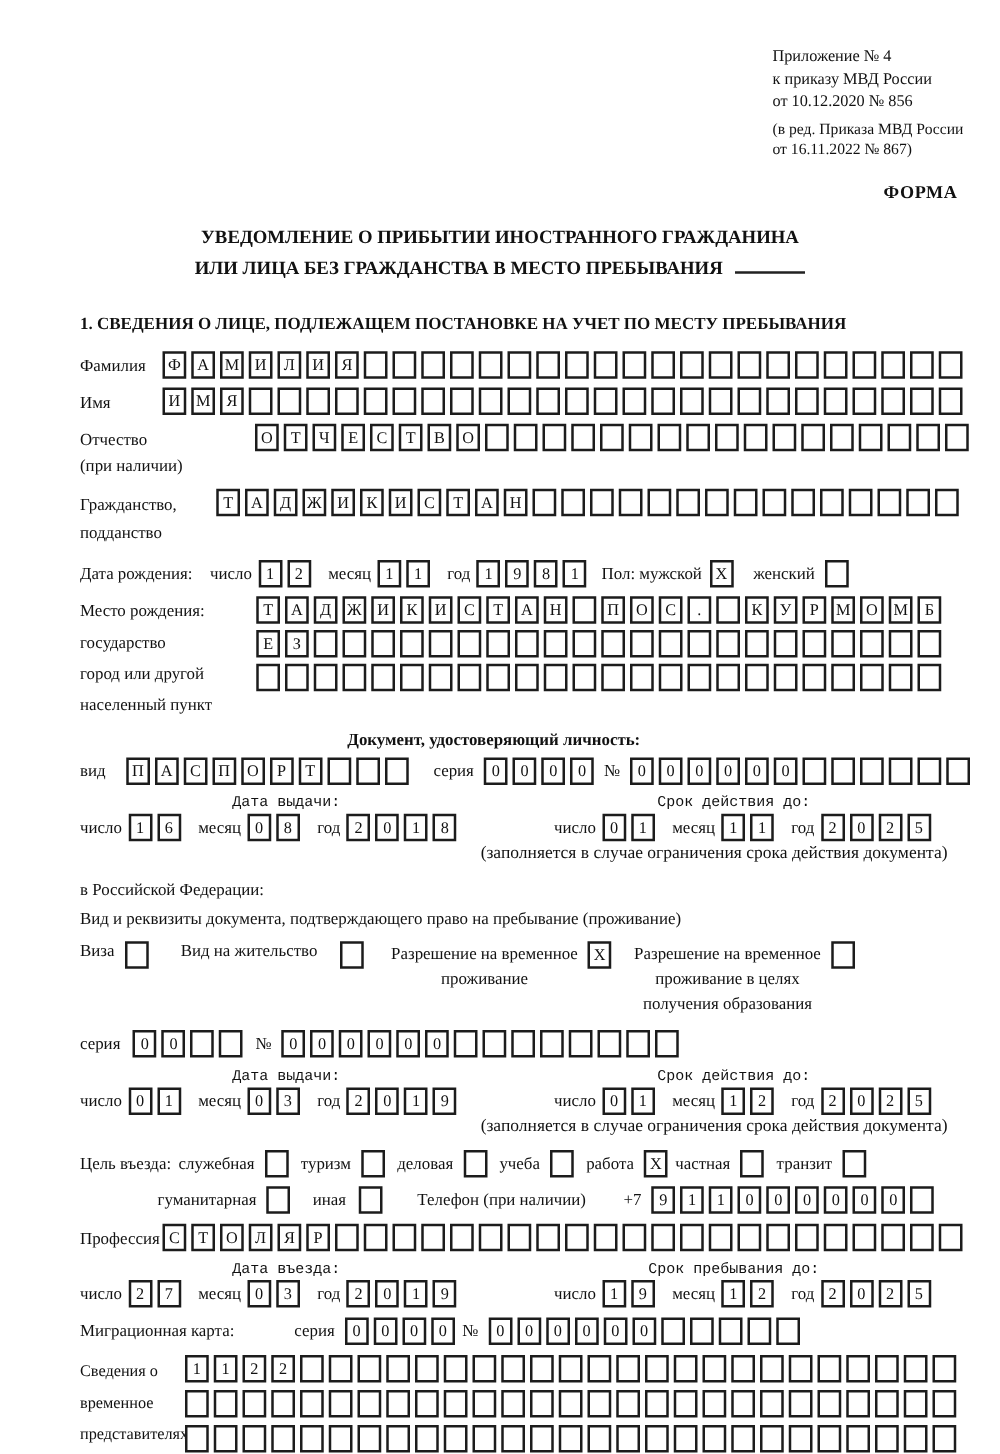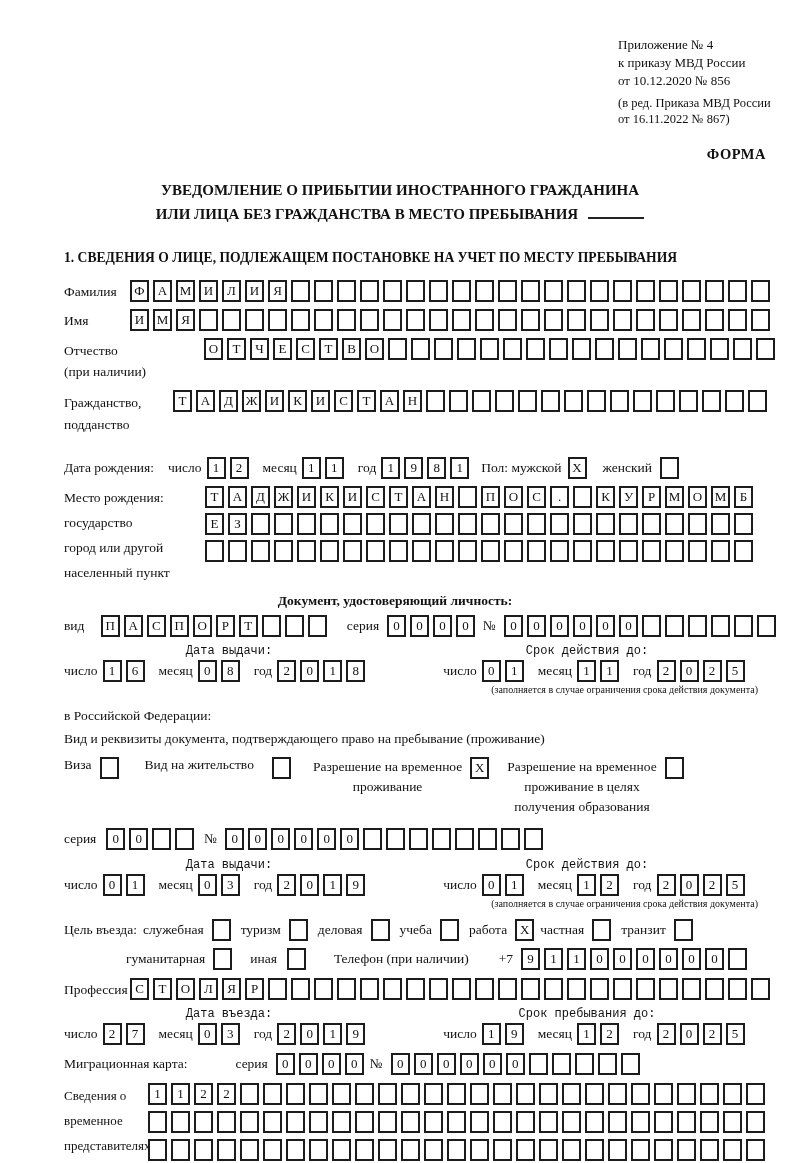--- a/index.html
+++ b/index.html
@@ -22,21 +22,21 @@
         display:flex;align-items:center;justify-content:center;font-size:13px;background:#fff;}
   .stack{display:flex;flex-direction:column;gap:5px;}
   
   .dg{display:flex;align-items:center;}
   .dg .dlbl{margin:0 5px 0 10px;}
   .dg .dlbl:first-child{margin-left:0;}
   .dhdr{display:flex;margin:2px 20px 2px 64px;font-size:12px;font-family:Liberation Mono, monospace;}
   .dhdr .c1{width:330px;text-align:center;}
   .dhdr .c2{flex:1;text-align:center;}
   .dval{display:flex;align-items:center;margin:0 20px 2px 64px;font-size:13.5px;}
-  .note{font-size:10px;text-align:right;margin:0 42px 10px 0;}
+  .note{font-size:14px;text-align:right;margin:0 42px 10px 0;}
   .intro{margin:4px 20px 6px 64px;font-size:13.5px;line-height:1.7;}
   
   .opt{display:flex;align-items:flex-start;}
   .opt .cells{margin-left:8px;margin-top:0px;}
   .opt-text{text-align:center;line-height:1.5;}
   .center-bold{font-weight:bold;text-align:center;font-size:13.5px;margin:6px 10px 6px 0;}
   .nowrap{white-space:nowrap;}
 </style>
 </head>
 <body>
@@ -191,21 +191,21 @@
         <span class="cell"></span>
         <span class="cell"></span>
         <span class="cell"></span>
         <span class="cell"></span>
         <span class="cell"></span>
         <span class="cell"></span>
         <span class="cell"></span>
       </span>
   </div>
 
-  <div class="row" style="align-items:center;margin-top:22px;">
+  <div class="row" style="align-items:center;margin-top:12px;">
     <span class="nowrap" style="margin-right:14px">Дата рождения:</span>
     <span class="dg">
       <span class="dlbl">число</span>
       <span class="cells">
           <span class="cell">1</span>
           <span class="cell">2</span>
         </span>
       <span class="dlbl">месяц</span>
       <span class="cells">
           <span class="cell">1</span>

